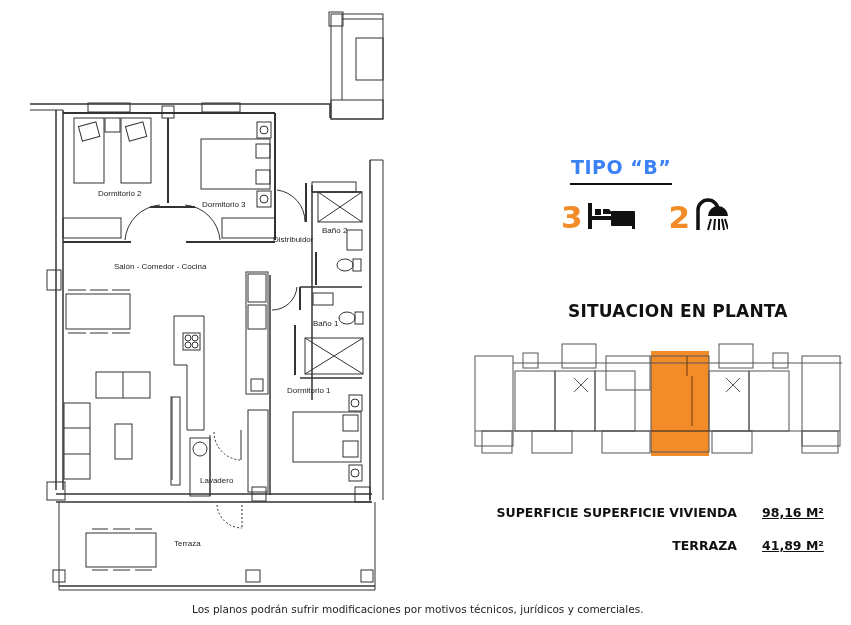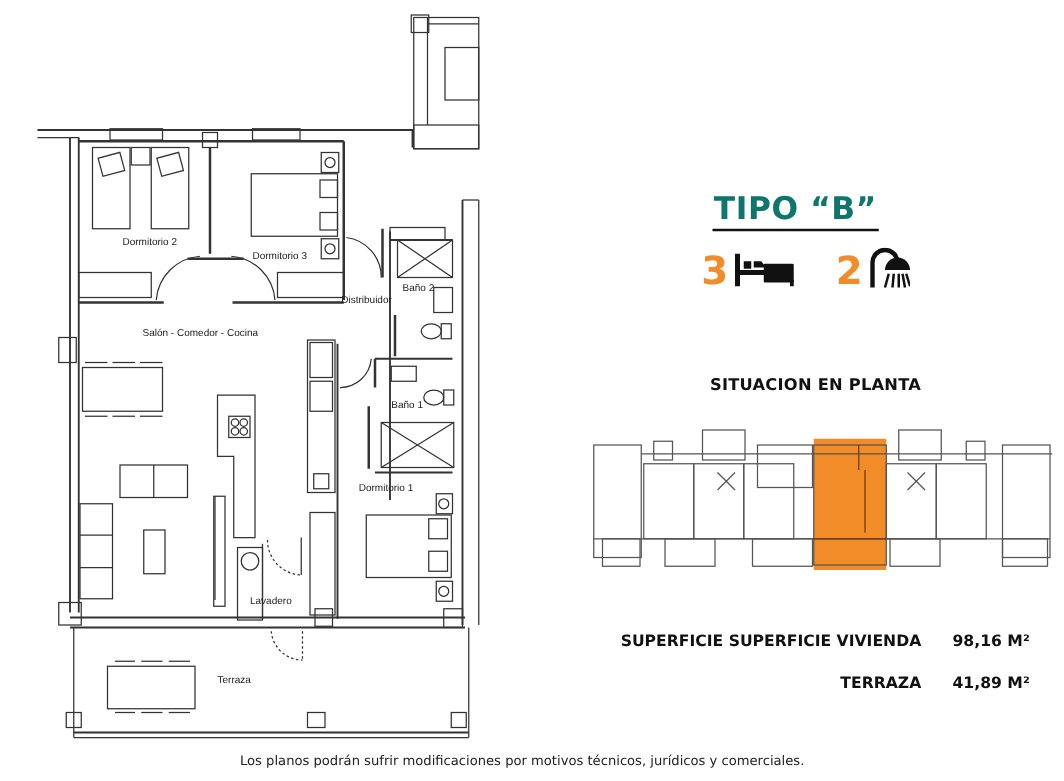--- a/index.html
+++ b/index.html
@@ -1,31 +1,31 @@
 <!DOCTYPE html>
 <html><head>
 <meta charset="utf-8">
 <style>
   html, body { margin:0; padding:0; background:#ffffff; }
   body { width:851px; height:625px; position:relative; overflow:hidden;
          font-family:"DejaVu Sans", sans-serif; color:#111; }
   #plan { position:absolute; left:0; top:0; width:400px; height:600px; }
   .room-label { font-family:"Liberation Sans", sans-serif; font-size:8px; fill:#222; }
   .title { position:absolute; left:570px; top:152px; font-family:"DejaVu Sans", sans-serif;
-           font-weight:bold; font-size:25px; letter-spacing:0.5px; color:#0f766e;
+           font-weight:bold; font-size:19px; letter-spacing:0.5px; color:#3b82f6;
            border-bottom:2.5px solid #111; line-height:30px; padding:0 1px 1px 1px; }
   .counts { position:absolute; left:561px; top:198px; display:flex; align-items:center; }
   .num { font-family:"DejaVu Sans", sans-serif; font-weight:bold; font-size:31px; color:#f28c28; line-height:36px; }
   .ico { margin-left:4px; }
   .situ { position:absolute; left:568px; top:301px; font-family:"DejaVu Sans", sans-serif;
-          font-weight:bold; font-size:13px; color:#111; letter-spacing:0.2px; }
+          font-weight:bold; font-size:17px; color:#111; letter-spacing:0.2px; }
   #mini { position:absolute; left:472px; top:336px; width:370px; height:120px; }
   .area-row { position:absolute; font-family:"DejaVu Sans", sans-serif; font-weight:bold; font-size:12.5px; color:#111; }
   .area-label { position:absolute; right:114px; white-space:nowrap; }
-  .area-value { position:absolute; left:762px; white-space:nowrap; }
+  .area-value { position:absolute; left:762px; white-space:nowrap;text-decoration:underline; }
   .foot { position:absolute; left:192px; top:603px; font-family:"DejaVu Sans", sans-serif;
           font-size:10.5px; color:#222; white-space:nowrap; }
 </style>
 </head>
 <body>
 
 <svg id="plan" viewBox="0 0 400 600" xmlns="http://www.w3.org/2000/svg">
   <g fill="none" stroke="#333" stroke-width="1">
 
     <rect x="331" y="14" width="52" height="105"></rect>

